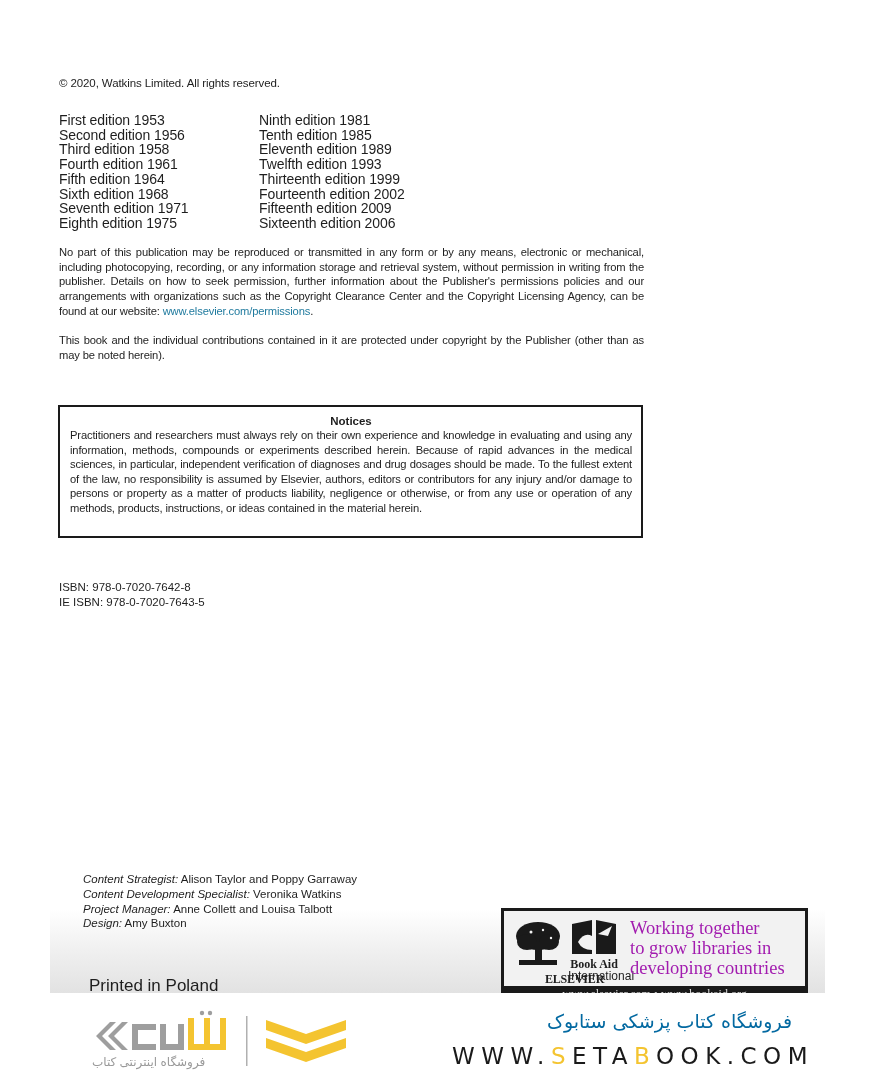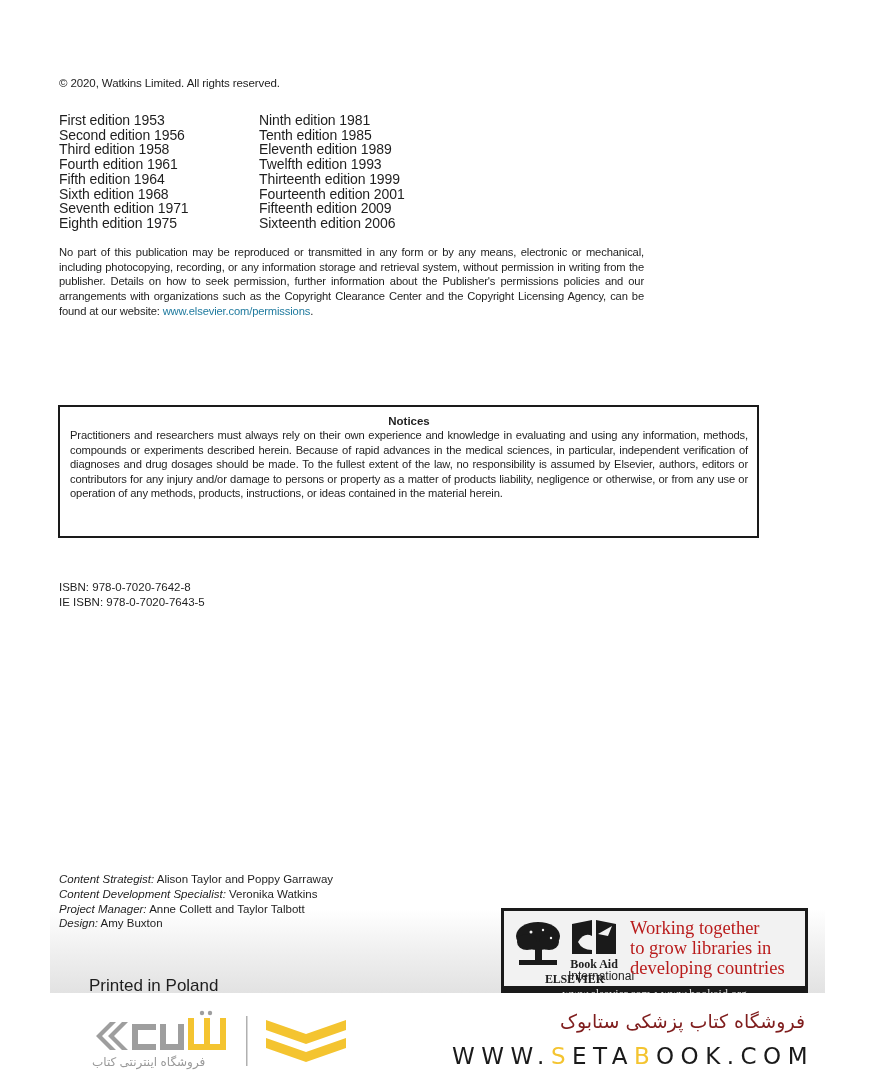--- a/index.html
+++ b/index.html
@@ -13,51 +13,51 @@
     .editions { position: absolute; left: 59px; top: 113px; display: flex; }
     .editions .col { display: flex; flex-direction: column; }
     .editions .col.left { width: 200px; }
     .editions .col span { font-size: 14px; line-height: 14.7px; letter-spacing: -0.1px; white-space: nowrap; }
 
     .para { position: absolute; left: 59px; width: 585px; font-size: 11.2px; line-height: 14.7px; text-align: justify; letter-spacing: -0.15px; }
     .para.p1 { top: 245px; }
     .para.p2 { top: 333px; }
     .link { color: #1f7a9e; }
 
-    .notices { position: absolute; left: 58px; top: 405px; width: 701px; height: 133px; border: 2px solid #1a1a1a; padding: 7px 9px 0 10px; }
+    .notices { position: absolute; left: 58px; top: 405px; width: 585px; height: 133px; border: 2px solid #1a1a1a; padding: 7px 9px 0 10px; }
     .notices-title { text-align: center; font-size: 11.5px; font-weight: bold; line-height: 14px; }
     .notices-body { font-size: 11.2px; line-height: 14.6px; text-align: justify; letter-spacing: -0.15px; }
 
     .isbn { position: absolute; left: 59px; top: 565px; display: flex; flex-direction: column; margin-top: 15px; }
     .isbn span { font-size: 11.5px; line-height: 14.6px; }
 
     .band { position: absolute; left: 50px; top: 840px; width: 775px; height: 153px;
             background: linear-gradient(to bottom, #ffffff 0%, #ffffff 45%, #f1f1f1 70%, #e2e2e2 100%); }
 
     .credits { position: absolute; left: 59px; top: 872px; display: flex; flex-direction: column; }
     .credits .row { font-size: 11.5px; line-height: 14.8px; white-space: nowrap; }
-    .credits .role { font-style: italic; }
+    .credits .role { font-style: italic; margin-left: 24px; }
 
     .printed { position: absolute; left: 59px; top: 976px; font-size: 17px; padding-left: 30px; }
 
     .bookaid { position: absolute; left: 501px; top: 908px; width: 307px; height: 85px; background: #1a1a1a; overflow: hidden; }
     .bookaid .inner { position: absolute; left: 3px; top: 3px; width: 301px; height: 75px; background: #f2f2f2; }
     .bookaid .logo-el { position: absolute; left: 9px; top: 9px; width: 50px; height: 56px; }
     .bookaid .logo-ba { position: absolute; left: 64px; top: 9px; width: 52px; height: 56px; }
-    .bookaid .slogan { position: absolute; left: 126px; top: 7px; display: flex; flex-direction: column; font-family: "Liberation Serif", "DejaVu Serif", serif; color: #b91c1c; }
+    .bookaid .slogan { position: absolute; left: 126px; top: 7px; display: flex; flex-direction: column; font-family: "Liberation Serif", "DejaVu Serif", serif; color: #a21caf; }
     .bookaid .slogan span { font-size: 18.5px; line-height: 20px; white-space: nowrap; }
     .bookaid .urls { position: absolute; left: 0; top: 79px; width: 307px; text-align: center; color: #dcdcdc; font-family: "Liberation Serif", serif; font-size: 12px; line-height: 14px; }
     .el-text { font-family: "Liberation Serif", serif; font-size: 12px; font-weight: bold; letter-spacing: -0.2px; margin-left: 32px; }
     .ba-text { font-family: "Liberation Serif", serif; font-size: 12px; font-weight: bold; line-height: 9px; text-align: center; }
     .ba-sub { font-family: Liberation Sans, sans-serif; font-size: 12px; text-align: center; }
 
     .watermark { position: absolute; left: 0; top: 995px; width: 876px; height: 85px; background: #ffffff; }
     .wm-logo { position: absolute; left: 88px; top: 15px; width: 258px; height: 60px; }
     .wm-fa-sub { position: absolute; left: 92px; top: 1055px; font-size: 12px; color: #9a9a9a; }
-    .wm-fa-title { position: absolute; right: 71px; top: 1010px; font-size: 19px; color: #7f1d1d; direction: rtl; font-family: "DejaVu Sans", sans-serif; }
+    .wm-fa-title { position: absolute; right: 84px; top: 1010px; font-size: 19px; color: #0369a1; direction: rtl; font-family: "DejaVu Sans", sans-serif; }
     .wm-url { position: absolute; left: 452px; top: 1043px; font-size: 23px; letter-spacing: 6.5px; color: #1a1a1a; font-family: "DejaVu Sans", sans-serif; white-space: nowrap; }
     .wm-url .accent { color: #f4c430; }
   </style>
 </head>
 <body>
 
 <div class="page">
 
   <div class="copyright">© 2020, Watkins Limited. All rights reserved.</div>
 
@@ -71,45 +71,46 @@
       <span>Sixth edition 1968</span>
       <span>Seventh edition 1971</span>
       <span>Eighth edition 1975</span>
     </div>
     <div class="col right">
       <span>Ninth edition 1981</span>
       <span>Tenth edition 1985</span>
       <span>Eleventh edition 1989</span>
       <span>Twelfth edition 1993</span>
       <span>Thirteenth edition 1999</span>
-      <span>Fourteenth edition 2001</span>
+      <span>Fourteenth edition 2002</span>
       <span>Fifteenth edition 2009</span>
       <span>Sixteenth edition 2006</span>
     </div>
   </div>
 
   <p class="para p1"><span>No part of this publication may be reproduced or transmitted in any form or by any means, electronic or mechanical, including photocopying, recording, or any information storage and retrieval system, without permission in writing from the publisher. Details on how to seek permission, further information about the Publisher's permissions policies and our arrangements with organizations such as the Copyright Clearance Center and the Copyright Licensing Agency, can be found at our website: </span><span class="link">www.elsevier.com/permissions</span><span>.</span></p>
 
+  <p class="para p2">This book and the individual contributions contained in it are protected under copyright by the Publisher (other than as may be noted herein).</p>
 
   <div class="notices">
     <div class="notices-title">Notices</div>
     <div class="notices-body">Practitioners and researchers must always rely on their own experience and knowledge in evaluating and using any information, methods, compounds or experiments described herein. Because of rapid advances in the medical sciences, in particular, independent verification of diagnoses and drug dosages should be made. To the fullest extent of the law, no responsibility is assumed by Elsevier, authors, editors or contributors for any injury and/or damage to persons or property as a matter of products liability, negligence or otherwise, or from any use or operation of any methods, products, instructions, or ideas contained in the material herein.</div>
   </div>
 
   <div class="isbn">
     <span>ISBN: 978-0-7020-7642-8</span>
     <span>IE ISBN: 978-0-7020-7643-5</span>
   </div>
 
   <div class="band"></div>
 
   <div class="credits">
     <div class="row"><span class="role">Content Strategist:</span><span> Alison Taylor and Poppy Garraway</span></div>
     <div class="row"><span class="role">Content Development Specialist:</span><span> Veronika Watkins</span></div>
-    <div class="row"><span class="role">Project Manager:</span><span> Anne Collett and Taylor Talbott</span></div>
+    <div class="row"><span class="role">Project Manager:</span><span> Anne Collett and Louisa Talbott</span></div>
     <div class="row"><span class="role">Design:</span><span> Amy Buxton</span></div>
   </div>
 
   <div class="printed">Printed in Poland</div>
 
   <div class="bookaid">
     <div class="inner">
       <div class="logo-el">
         <svg width="50" height="48" viewBox="0 0 50 48">
           <ellipse cx="25" cy="16" rx="22" ry="14" fill="#1a1a1a"></ellipse>

